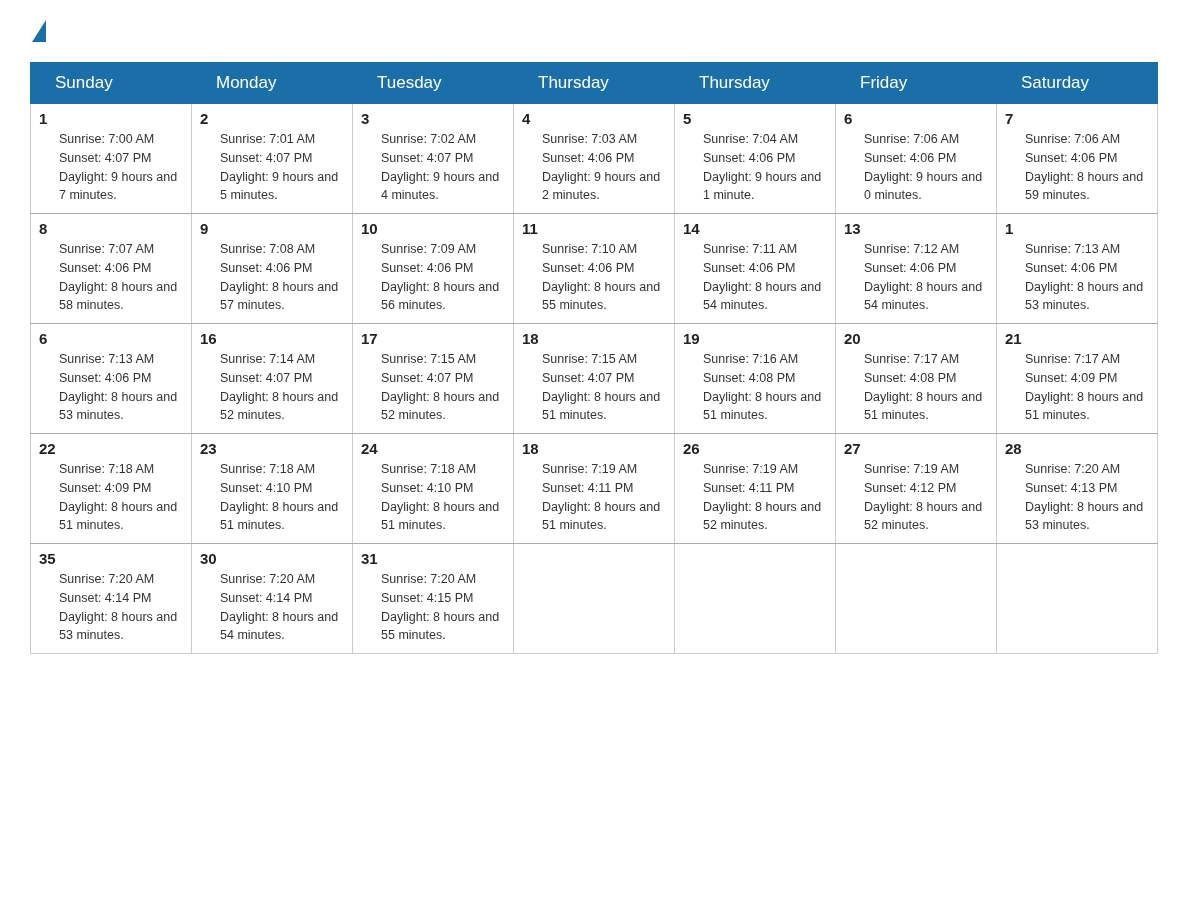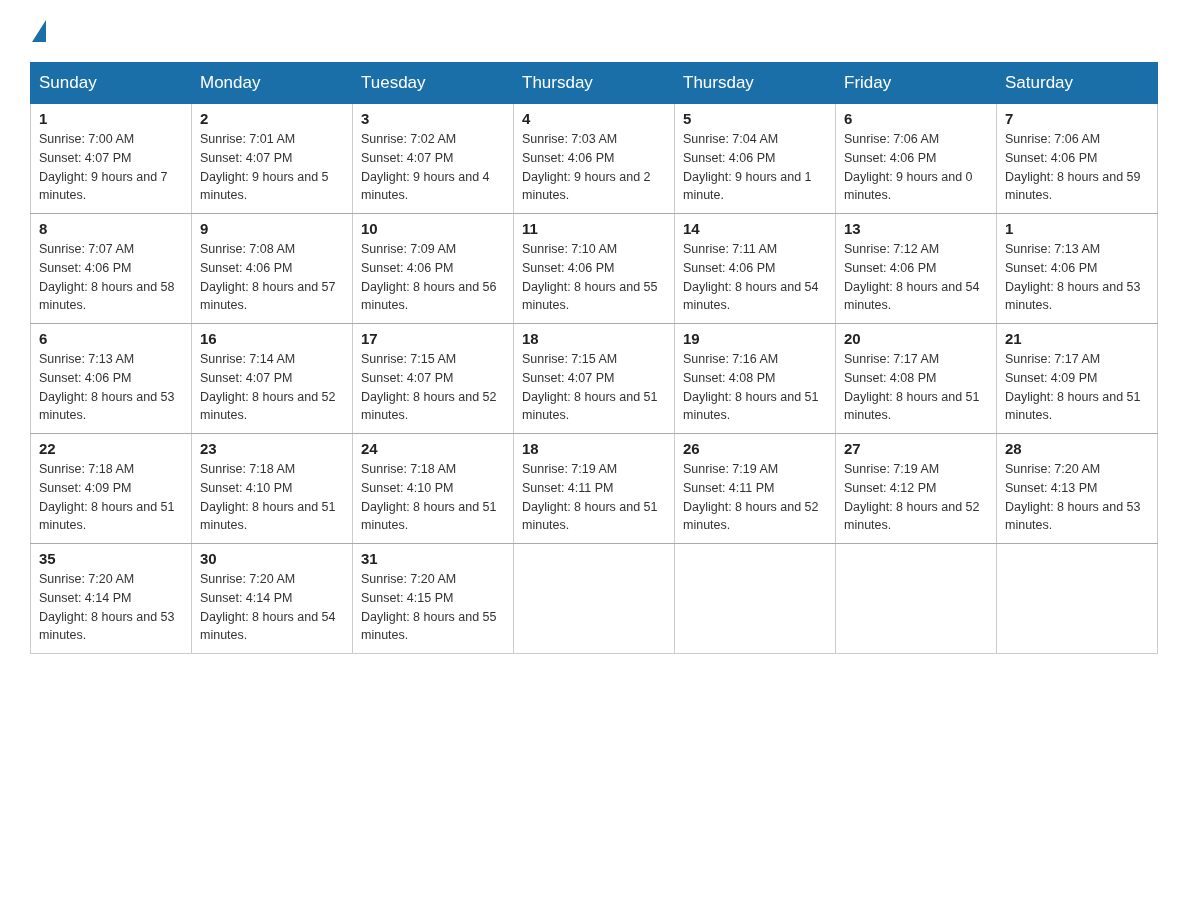--- a/index.html
+++ b/index.html
@@ -61,21 +61,21 @@
     .calendar-table {
       width: 100%;
       border-collapse: collapse;
       border: 1px solid #aaa;
     }
     .calendar-table th {
       background-color: #1a6fa8;
       color: #fff;
       font-size: 17px;
       font-weight: normal;
-      padding: 10px 8px;
+      padding: 10px 24px;
       text-align: left;
       border: 1px solid #1a6fa8;
     }
     .calendar-table td {
       vertical-align: top;
       padding: 6px 8px 8px 8px;
       border: 1px solid #ccc;
       width: calc(100% / 7);
       font-size: 12.5px;
       color: #333;
@@ -84,20 +84,21 @@
     .day-number {
       font-size: 15px;
       font-weight: bold;
       color: #222;
       margin-bottom: 3px;
     }
     .day-info {
       font-size: 12.5px;
       line-height: 1.5;
       color: #333;
+      margin-left: 20px;
     }
     .empty-cell {
       background: #fff;
     }
     tr:not(:last-child) td {
       border-bottom: 1px solid #aaa;
     }
   </style>
 </head>
 <body>

